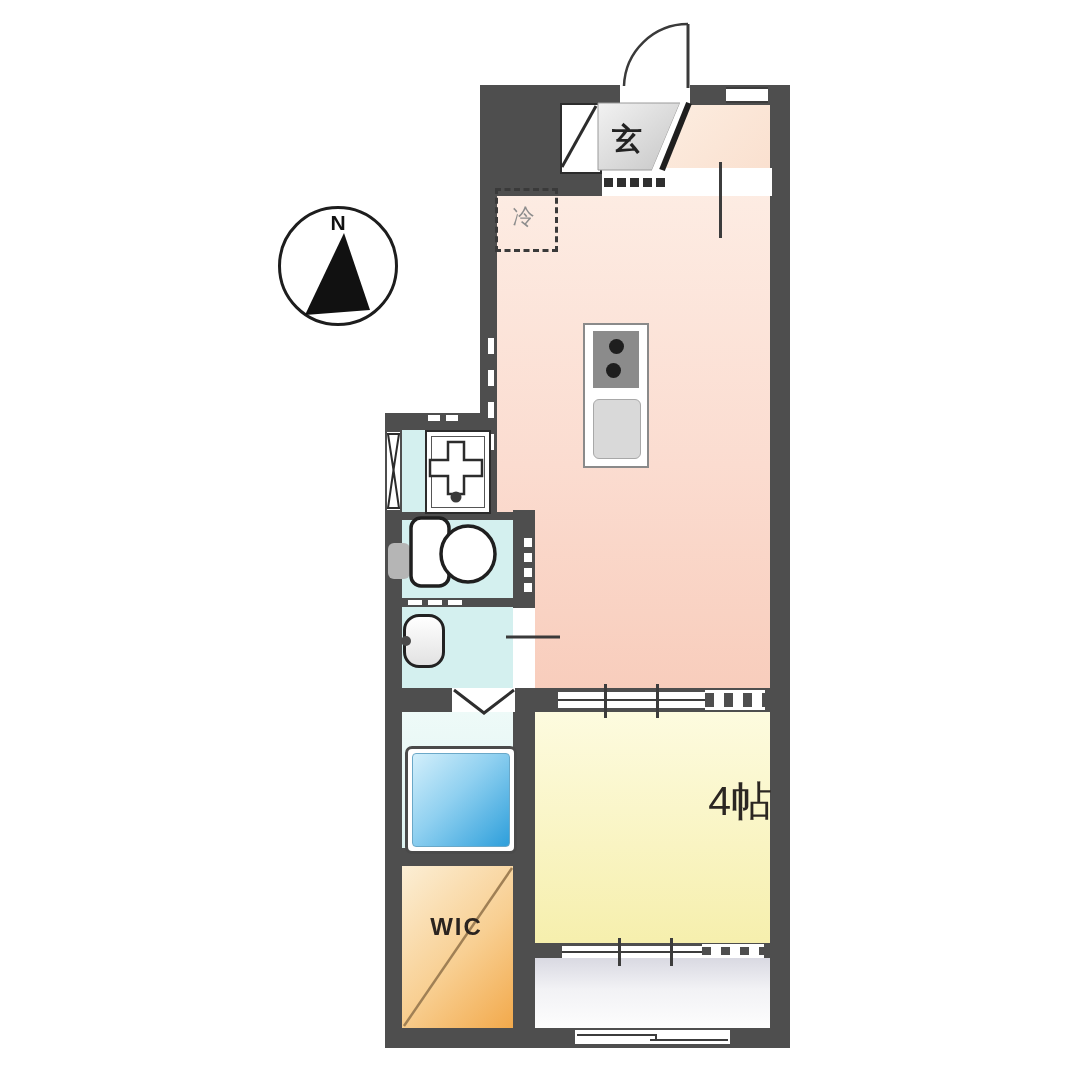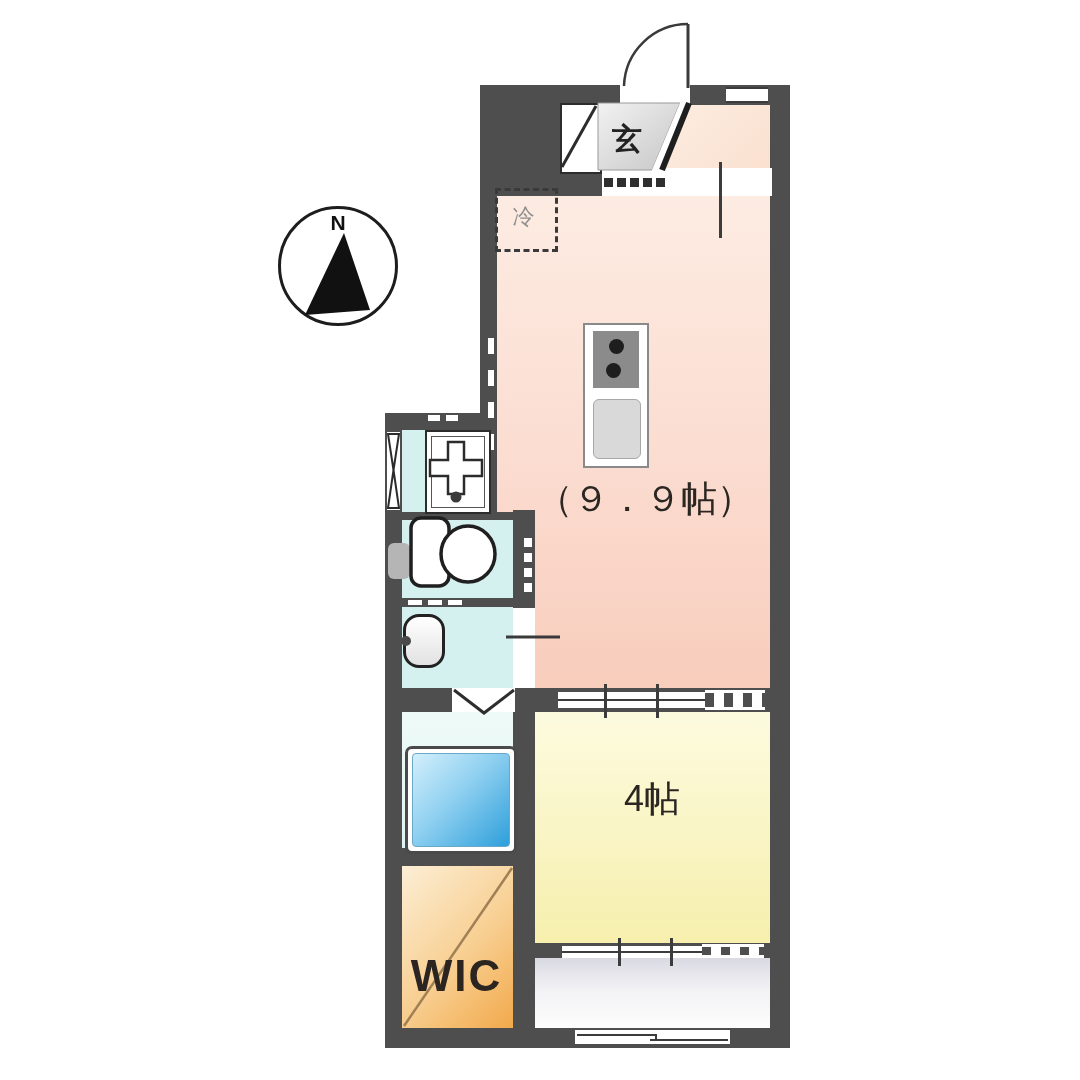--- a/index.html
+++ b/index.html
@@ -200,23 +200,22 @@
     <svg width="114" height="114" viewBox="0 0 114 114">
       <polygon points="63,24 24,106 89,101" fill="#111111"></polygon>
     </svg>
   </div>
 
   <div class="label" style="left:600px;top:120px;width:54px;font-size:30px;font-weight:bold;color:#222;">玄</div>
 
   <div class="label" style="left:495px;top:203px;width:57px;font-size:22px;color:#8d8d8d;">冷</div>
 
   <div class="label" style="left:500px;top:470px;width:290px;color:#2b2622;">
-    <div style="font-size:36px;margin-top:6px;">（９．９帖）</div>
   </div>
 
   <div class="label" style="left:532px;top:768px;width:240px;color:#2b2622;">
-    <div style="font-size:36px;margin-top:8px;">4帖</div>
-  </div>
-
-  <div class="label" style="left:400px;top:912px;width:113px;font-size:44px;font-weight:bold;letter-spacing:2px;color:#2b2420;margin-top:36px;">WIC</div>
+    <div style="font-size:41px;margin-top:8px;text-align:right;">4帖</div>
+  </div>
+
+  <div class="label" style="left:400px;top:912px;width:113px;font-size:24px;font-weight:bold;letter-spacing:2px;color:#2b2420;">WIC</div>
 
 
 </div>
 
 </body></html>

